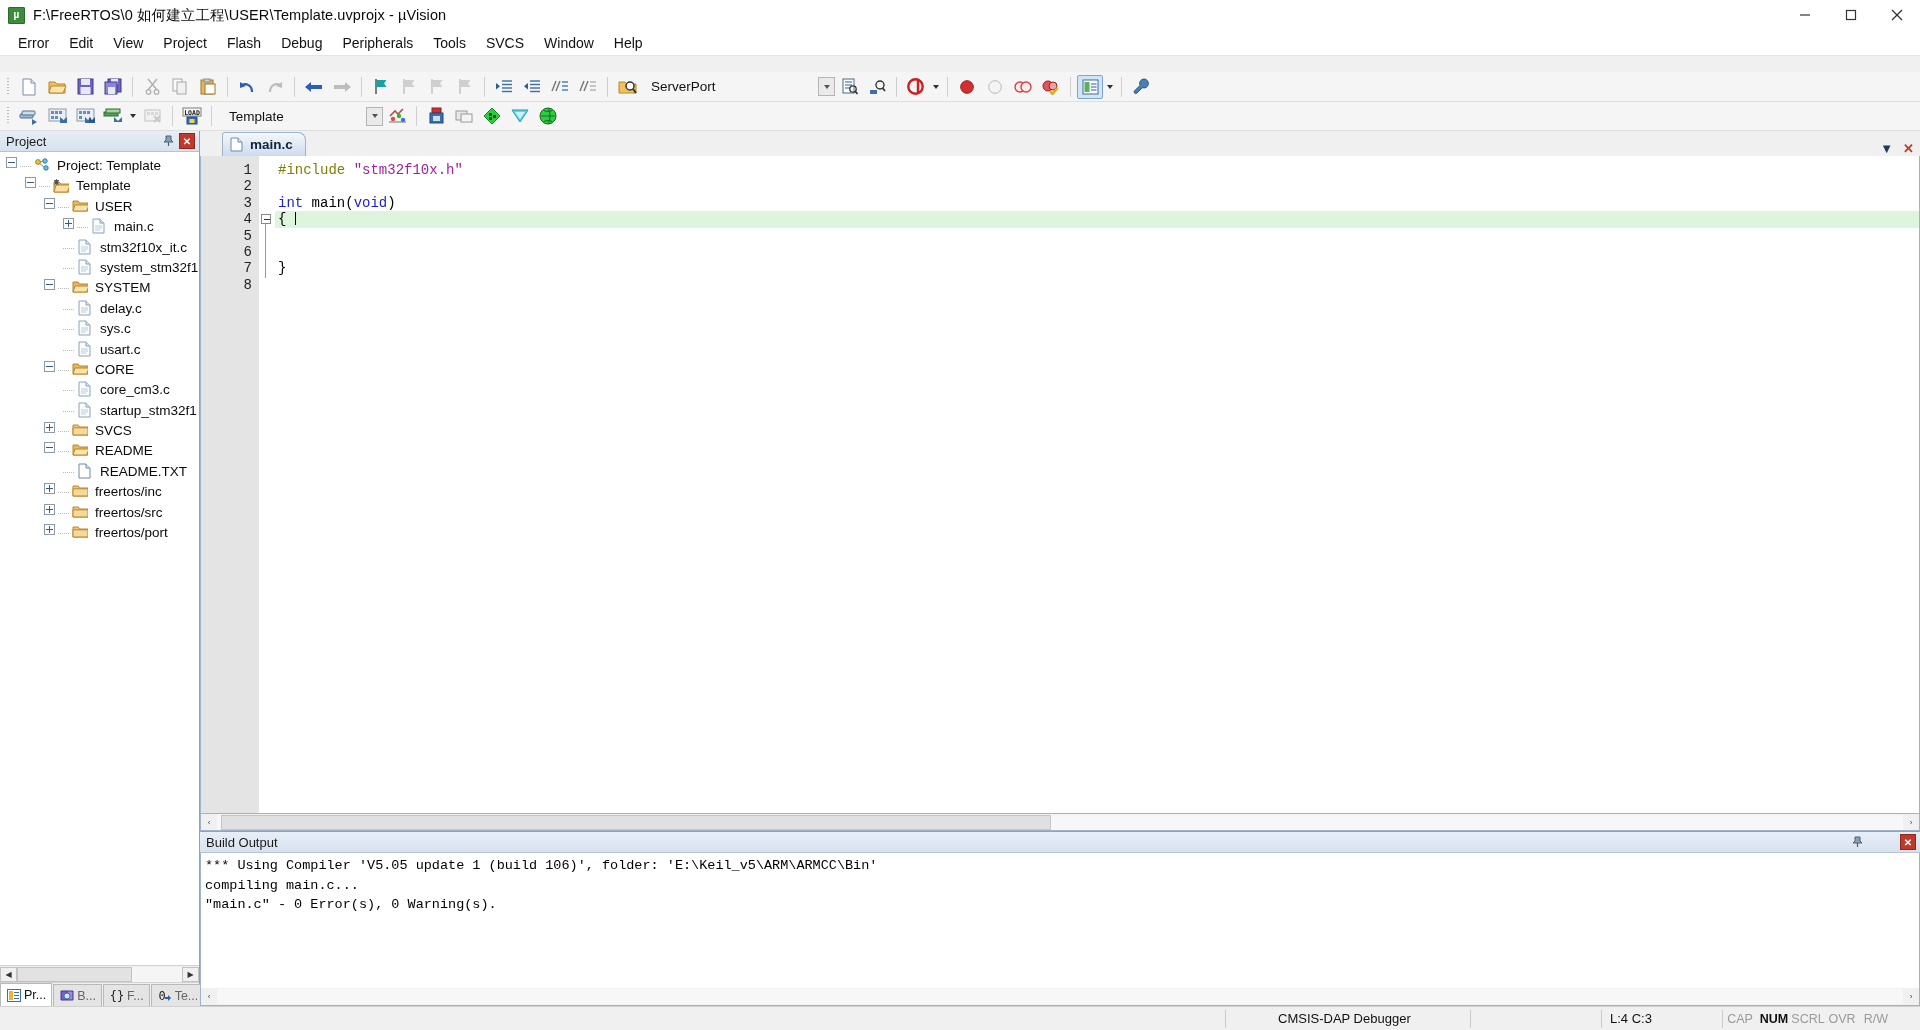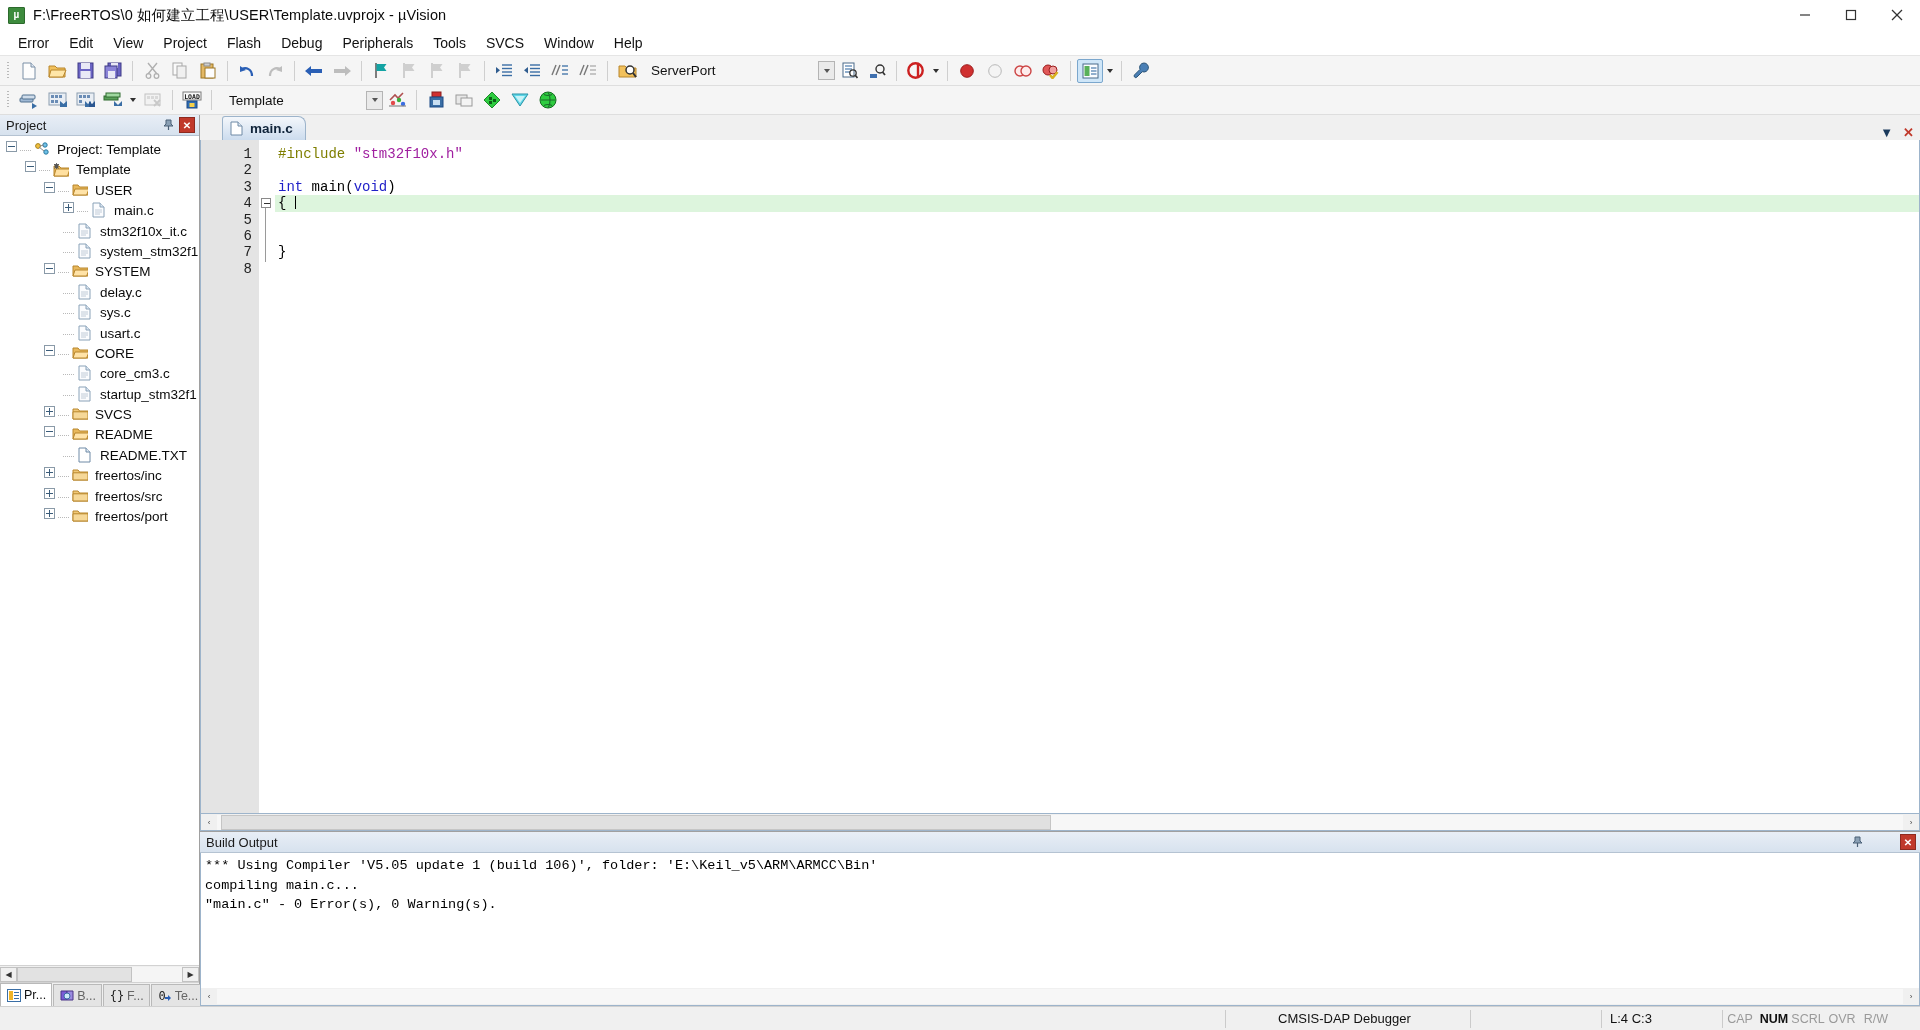--- a/index.html
+++ b/index.html
@@ -33,21 +33,21 @@
     height: 26px; flex:0 0 26px; background:#ffffff; display:flex; align-items:center;
     padding-left: 8px; border-bottom:1px solid #e5e5e5;
   }
   .menu-item { padding: 3px 10px; font-size:14px; color:#111; cursor:default; white-space:nowrap;}
 
   
   .toolbar {
     display:flex; align-items:center; background:#f5f5f5; border-bottom:1px solid #dedede;
     padding-left:2px;
   }
-  .toolbar.row1 { height:30px; flex:0 0 30px; }
+  .toolbar.row1 { height:30px; flex:0 0 30px;margin-top:16px; }
   .toolbar.row2 { height:29px; flex:0 0 29px; }
   .grip { width:7px; height:20px; margin:0 3px; position:relative; flex:0 0 7px;}
   .grip::before{ content:""; position:absolute; left:2px; top:1px; width:2px; height:18px;
     background-image: repeating-linear-gradient(to bottom,#b9b9b9 0 1px, transparent 1px 3px); }
   .tb-sep { width:1px; height:20px; background:#cfcfcf; margin:0 5px; flex:0 0 1px;}
   .tb-btn {
     width:26px; height:24px; display:flex; align-items:center; justify-content:center;
     margin:0 1px; border:1px solid transparent; border-radius:2px; flex:0 0 26px;
   }
   .tb-btn.active { background:#cfe6f8; border:1px solid #7ba7cd; }

